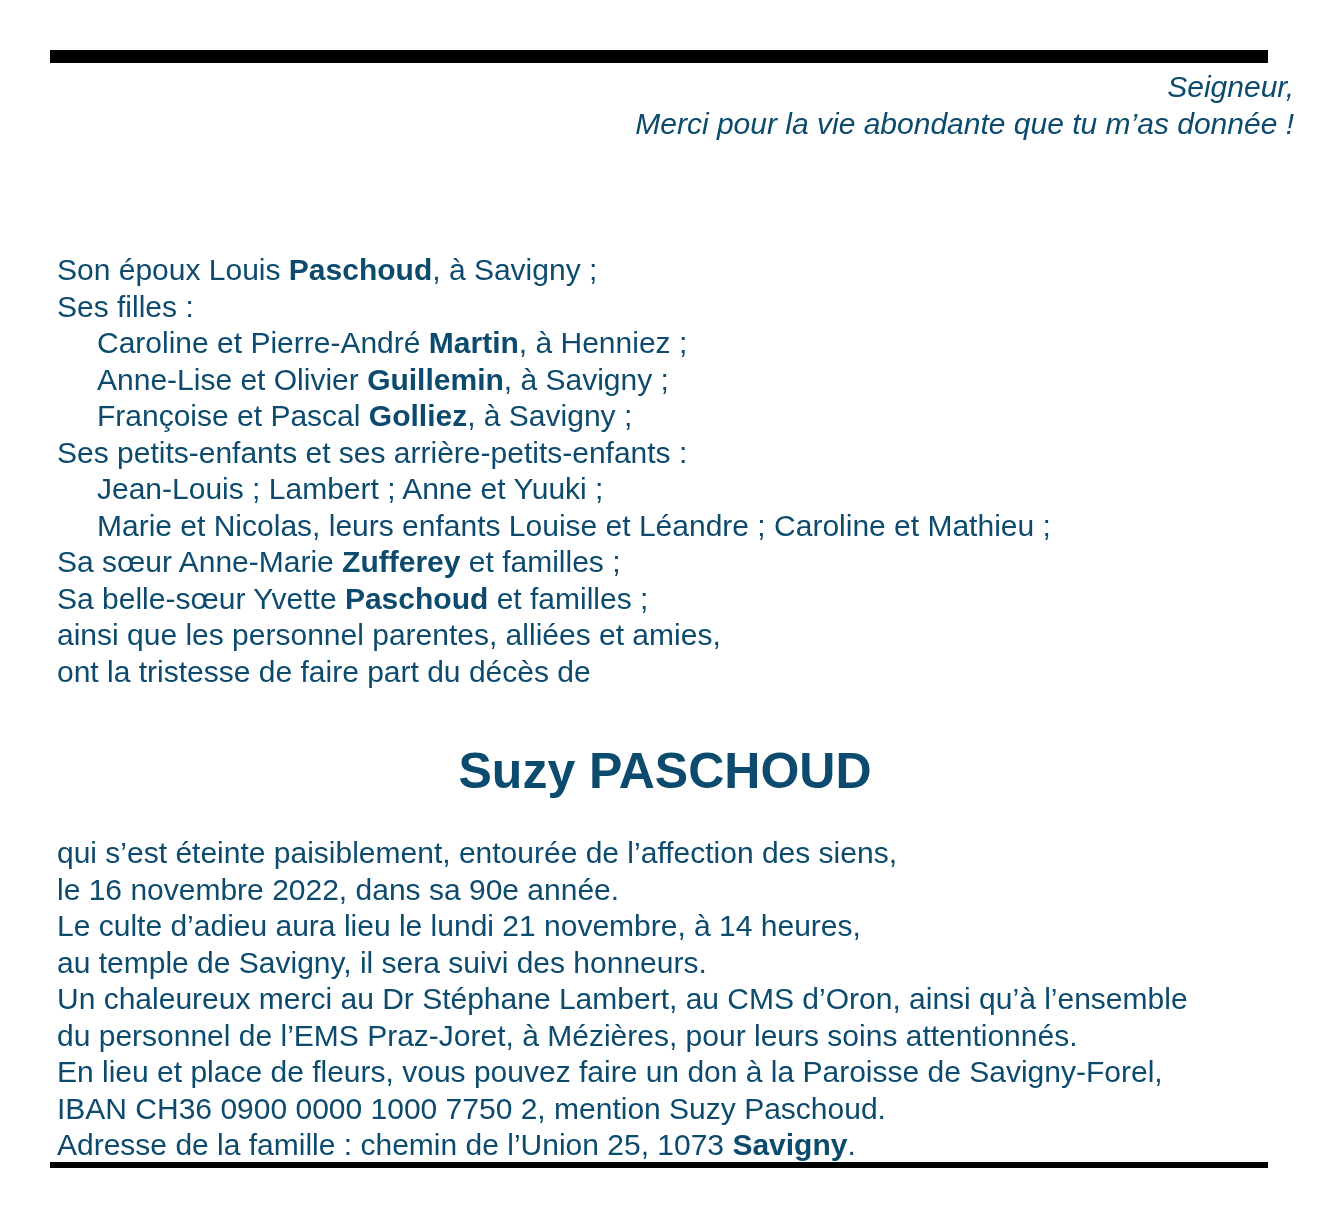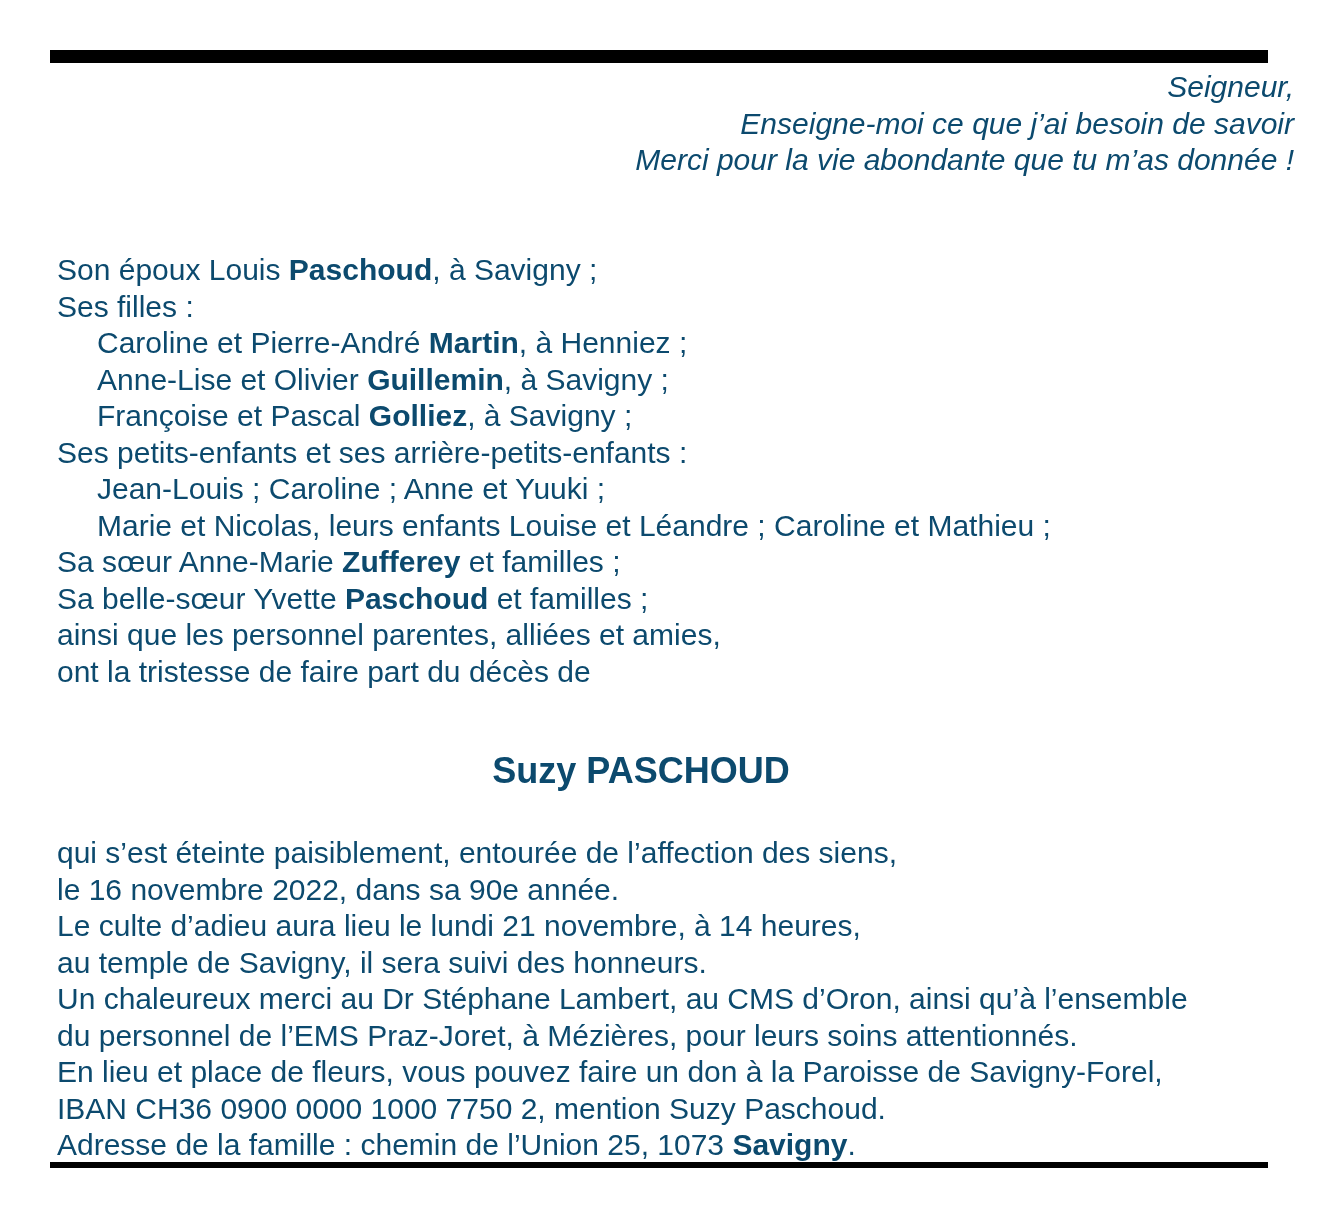--- a/index.html
+++ b/index.html
@@ -19,46 +19,45 @@
   .prayer {
     top: 69px; left: 57px; width: 1237px;
     text-align: right; font-style: italic;
   }
   .family { top: 252px; left: 57px; width: 1250px; }
   .closing { top: 835px; left: 57px; width: 1260px; }
   .line { white-space: nowrap; }
   .line.indent { padding-left: 40px; }
   .bold { font-weight: bold; }
   .title {
-    position: absolute; top: 748px; left: 32px; width: 1218px;
-    text-align: center; font-size: 36px; line-height: 46px; font-weight: bold;
+    position: absolute; top: 748px; left: 56px; width: 1218px;
+    text-align: center; font-size: 50px; line-height: 46px; font-weight: bold;
     white-space: nowrap;
   }
 </style>
 </head>
 <body>
 
 <div class="page" style="background: rgb(255, 255, 255); color: #0c4a6e;">
 
   <div class="rule rule-top" style="background: rgb(0, 0, 0);"></div>
 
   <div class="textblock prayer">
       <div class="line"><span>Seigneur,</span></div>
-      <div class="line"><span>Enseigne-moi ce que j’ai besoin de savoir</span></div>
       <div class="line"><span>Merci pour la vie abondante que tu m’as donnée !</span></div>
     </div>
 
   <div class="textblock family">
       <div class="line"><span>Son époux Louis </span><span class="bold">Paschoud</span><span>, à Savigny ;</span></div>
       <div class="line"><span>Ses filles :</span></div>
       <div class="line indent"><span>Caroline et Pierre-André </span><span class="bold">Martin</span><span>, à Henniez ;</span></div>
       <div class="line indent"><span>Anne-Lise et Olivier </span><span class="bold">Guillemin</span><span>, à Savigny ;</span></div>
       <div class="line indent"><span>Françoise et Pascal </span><span class="bold">Golliez</span><span>, à Savigny ;</span></div>
       <div class="line"><span>Ses petits-enfants et ses arrière-petits-enfants :</span></div>
-      <div class="line indent"><span>Jean-Louis ; Caroline ; Anne et Yuuki ;</span></div>
+      <div class="line indent"><span>Jean-Louis ; Lambert ; Anne et Yuuki ;</span></div>
       <div class="line indent"><span>Marie et Nicolas, leurs enfants Louise et Léandre ; Caroline et Mathieu ;</span></div>
       <div class="line"><span>Sa sœur Anne-Marie </span><span class="bold">Zufferey</span><span> et familles ;</span></div>
       <div class="line"><span>Sa belle-sœur Yvette </span><span class="bold">Paschoud</span><span> et familles ;</span></div>
       <div class="line"><span>ainsi que les personnel parentes, alliées et amies,</span></div>
       <div class="line"><span>ont la tristesse de faire part du décès de</span></div>
     </div>
 
   <div class="title">Suzy PASCHOUD</div>
 
   <div class="textblock closing">

